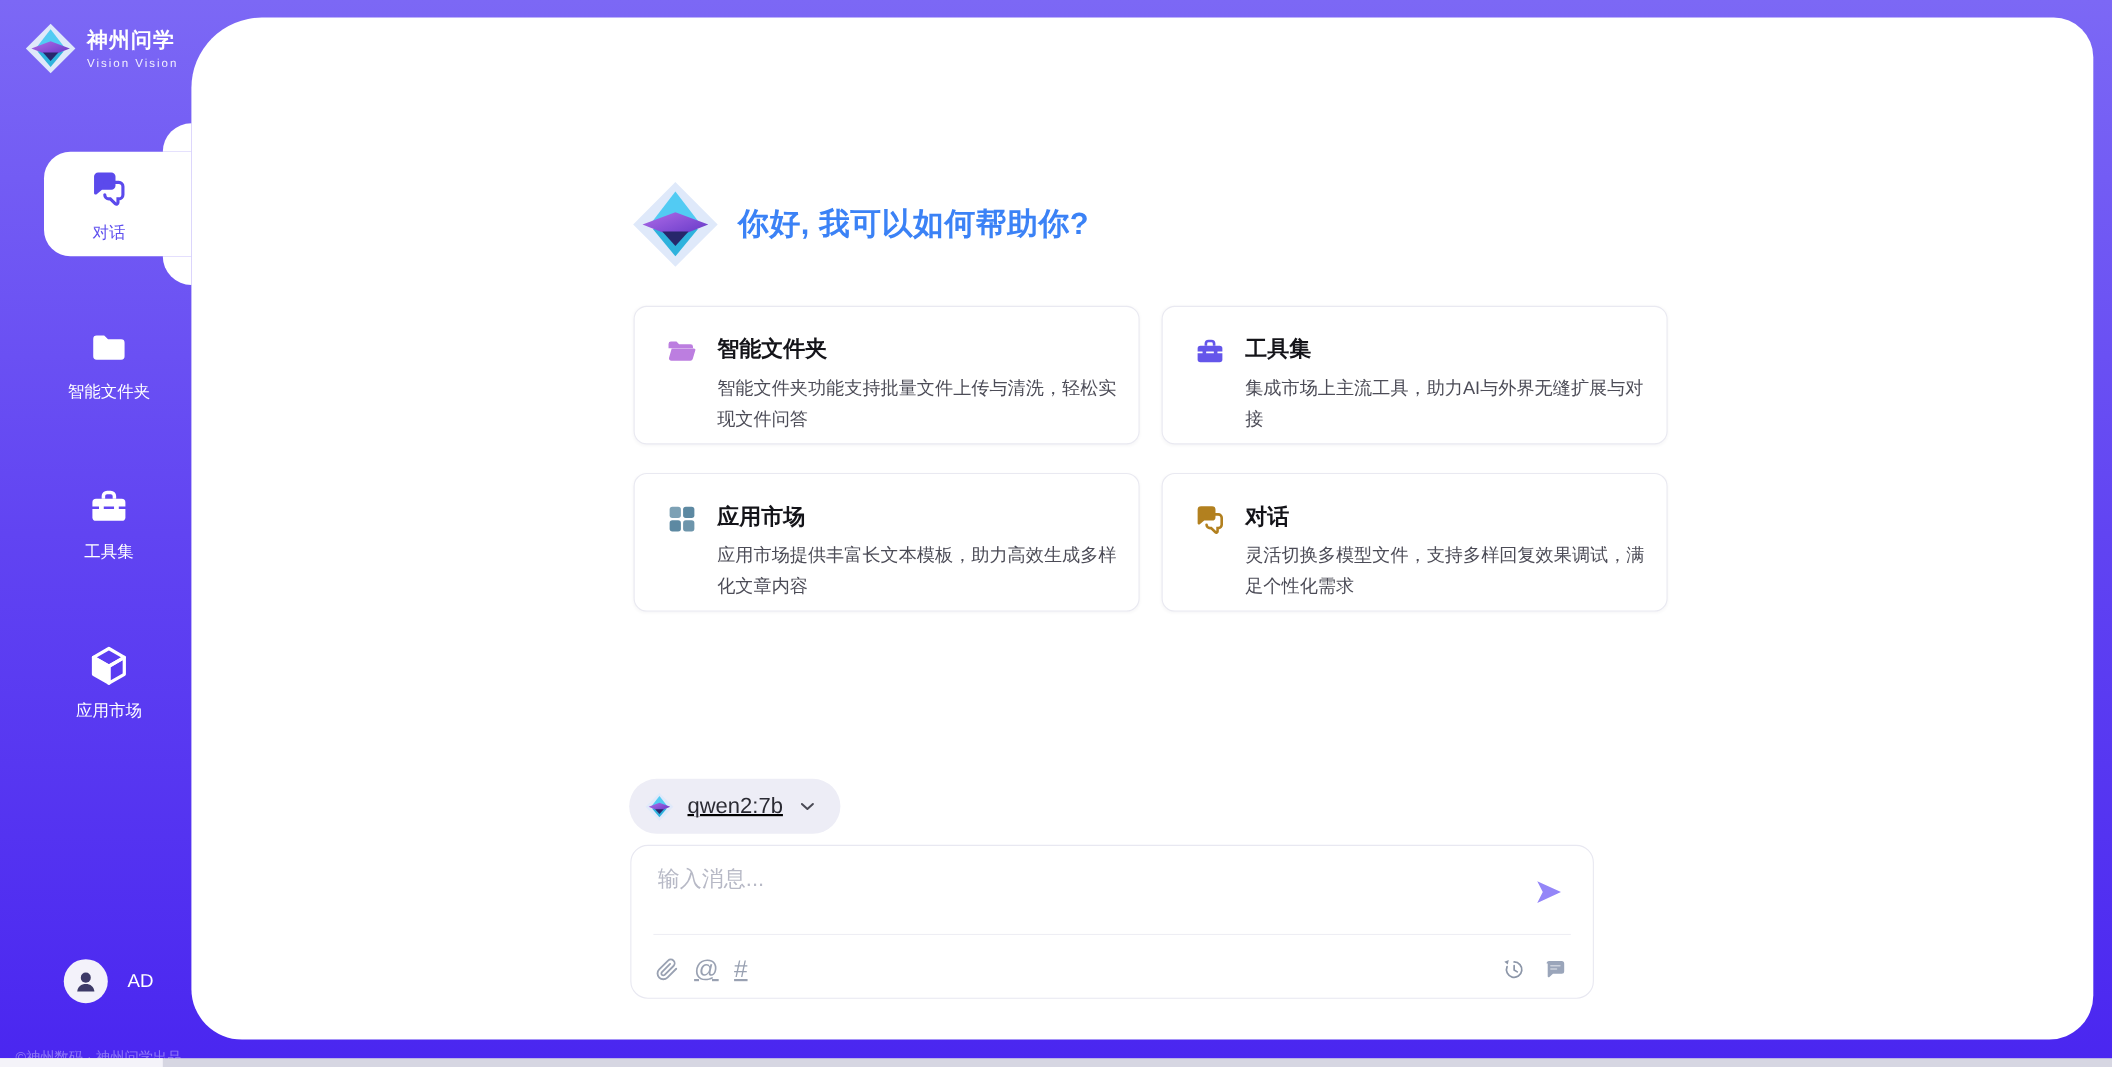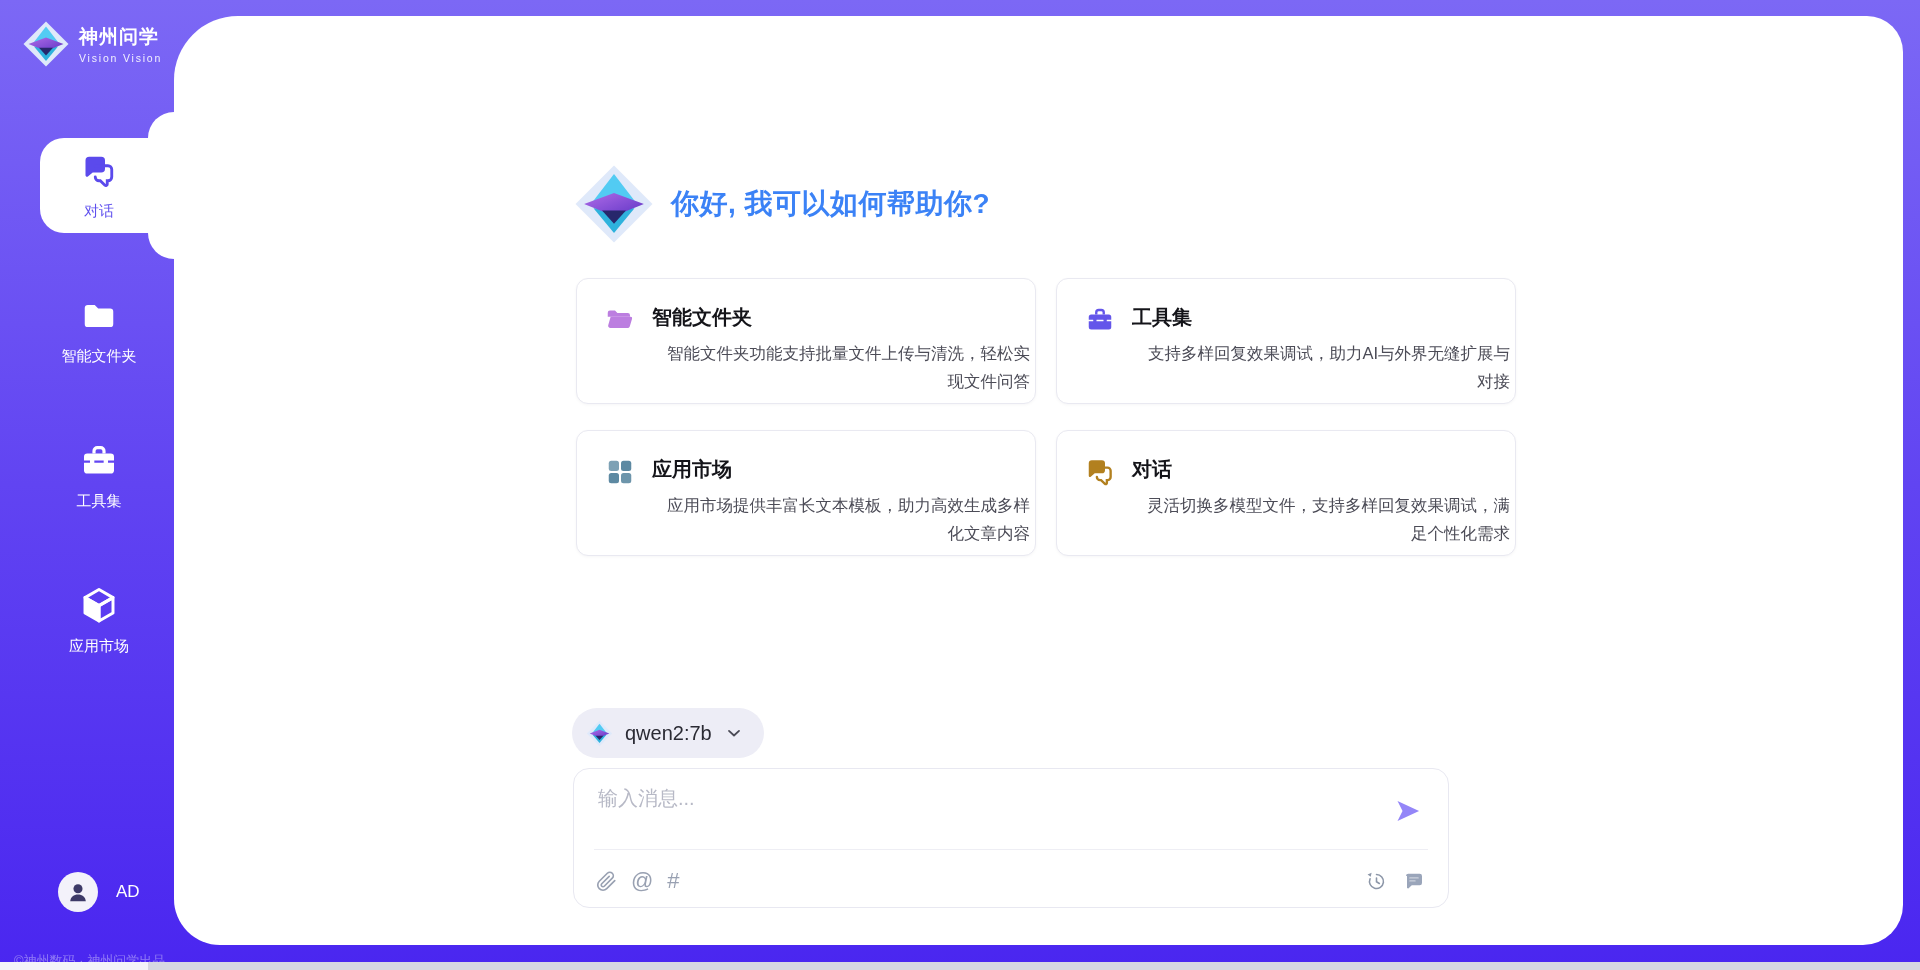--- a/index.html
+++ b/index.html
@@ -2,21 +2,21 @@
 <html><head>
 <meta charset="utf-8">
 <style>
   * { margin:0; padding:0; box-sizing:border-box; }
   html,body { width:1920px; height:970px; overflow:hidden; }
   body {
     font-family:"Liberation Sans","DejaVu Sans",sans-serif;
     background:linear-gradient(180deg,#7C68F5 0%,#6144F2 50%,#4A26F0 100%);
     position:relative;
   }
-  button { background:none; border:none; cursor:pointer; padding:0; font-family:inherit; }
+  button { background:none; border:none; cursor:pointer; padding:0; font-family:inherit;text-decoration:underline; }
 
   
   .sidebar { position:absolute; left:0; top:0; width:188px; height:970px; }
   .brand { position:absolute; left:22px; top:20px; display:flex; align-items:center; gap:9px; }
   .brand svg { width:48px; height:48px; }
   .brand-name { color:#fff; font-size:19px; font-weight:700; letter-spacing:1px; }
   .brand-sub { color:rgba(255,255,255,.9); font-size:10.5px; letter-spacing:1.8px; margin-top:2px; }
 
   .nav { position:absolute; left:0; top:138px; width:174px; }
   .nav-item { position:relative; width:174px; height:95px; margin-bottom:50px;
@@ -45,21 +45,21 @@
   .greet-title { font-size:28px; font-weight:700; color:#3b82f6; letter-spacing:.5px; }
 
   .cards { position:absolute; left:402px; top:262px; width:944px;
     display:grid; grid-template-columns:460px 460px; column-gap:20px; row-gap:26px; }
   .card { height:126px; background:#fff; border:1px solid #E9E9F1; border-radius:12px;
     padding:25px 20px 0 28px; display:flex; gap:17px; cursor:pointer;
     box-shadow:0 1px 3px rgba(30,30,60,.04); }
   .card-icon { width:30px; height:30px; flex:0 0 30px; margin-top:1px; }
   .card-icon svg { width:30px; height:30px; }
   .card-title { font-size:20px; font-weight:700; color:#141419; margin-bottom:8px; }
-  .card-desc { font-size:16.5px; color:#4C4C57; line-height:28px; width:378px;text-align:right; }
+  .card-desc { font-size:16.5px; color:#4C4C57; line-height:28px; width:378px; }
 
   .model-pill { position:absolute; left:398px; top:692px; height:50px; border-radius:26px;
     background:#EDEDF6; display:inline-flex; align-items:center; gap:12px; padding:0 20px 0 14px; }
   .model-pill svg.mini { width:27px; height:27px; }
   .model-name { font-size:20px; color:#2A2A33; }
 
   .composer { position:absolute; left:399px; top:752px; width:876px; height:140px;
     background:#fff; border:1.5px solid #E8E8F1; border-radius:16px; }
   .composer-input { position:absolute; left:24px; top:16px; width:856px; height:60px;
     border:none; outline:none; resize:none; font-size:20px; color:#333; font-family:inherit; background:transparent; }
@@ -193,21 +193,21 @@
         <svg viewBox="0 0 24 24">
           <path d="M9 7.5V6a2 2 0 0 1 2-2h2a2 2 0 0 1 2 2v1.5" fill="none" stroke="#6456EA" stroke-width="1.9"></path>
           <path d="M3 9.5a2 2 0 0 1 2-2h14a2 2 0 0 1 2 2v2.2H3z" fill="#6456EA"></path>
           <path d="M3 13h18v4.5a2 2 0 0 1-2 2H5a2 2 0 0 1-2-2z" fill="#6456EA"></path>
           <rect x="6.6" y="10.4" width="2.6" height="4" rx="1" fill="#6456EA"></rect>
           <rect x="14.8" y="10.4" width="2.6" height="4" rx="1" fill="#6456EA"></rect>
         </svg>
       </span>
       <div class="card-body">
         <div class="card-title">工具集</div>
-        <div class="card-desc">支持多样回复效果调试，助力AI与外界无缝扩展与对接</div>
+        <div class="card-desc">集成市场上主流工具，助力AI与外界无缝扩展与对接</div>
       </div>
     </div>
 
     <div class="card">
       <span class="card-icon">
         <svg viewBox="0 0 24 24">
           <g fill="#5D89A2">
             <rect x="3" y="3" width="8.2" height="8.2" rx="2" opacity=".8"></rect>
             <rect x="12.8" y="3" width="8.2" height="8.2" rx="2"></rect>
             <rect x="3" y="12.8" width="8.2" height="8.2" rx="2"></rect>

